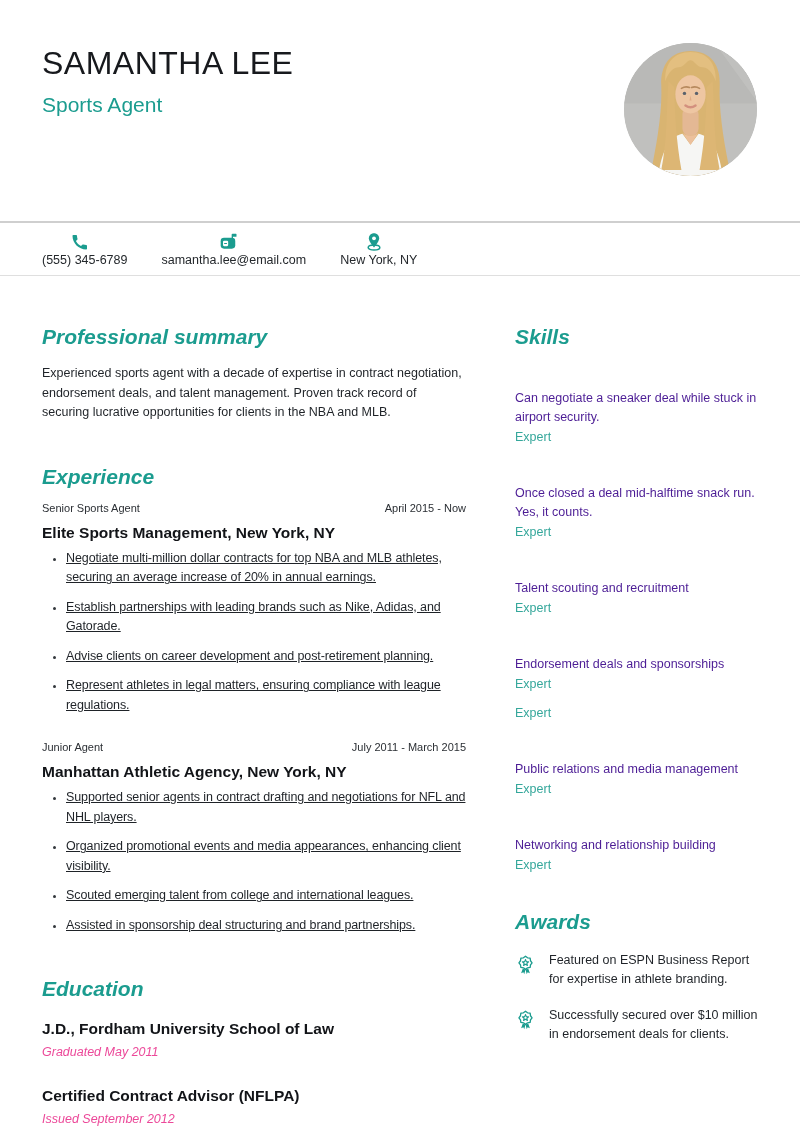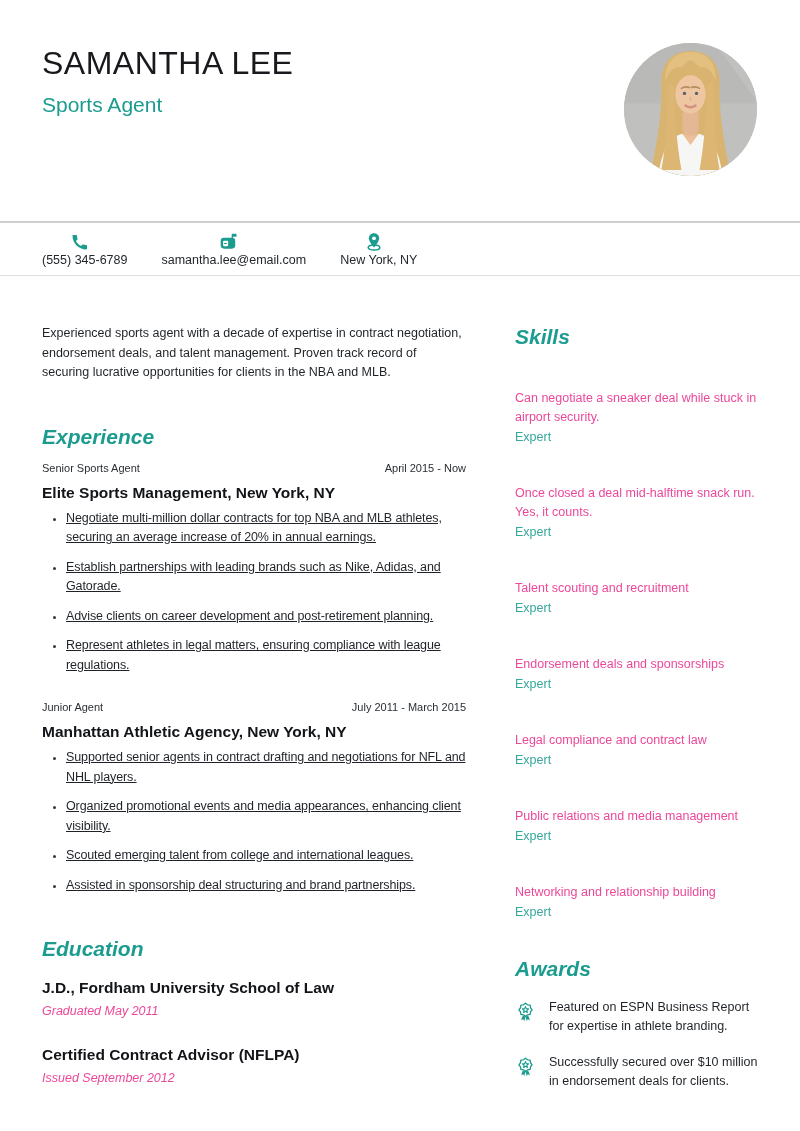--- a/index.html
+++ b/index.html
@@ -76,21 +76,21 @@
   
   .sec-education { margin-top: 41px; }
   .edu-entry { margin-top: 18px; }
   .edu-entry + .edu-entry { margin-top: 28px; }
   .edu-degree { font-size: 15.5px; font-weight: bold; color: #121418; }
   .edu-date { margin-top: 7px; font-size: 12.5px; font-style: italic; color: #ec4899; }
 
   
   .sec-skills { margin-top: 48px; }
   .skill { margin-top: 15px; }
-  .skill-name { font-size: 12.5px; line-height: 19px; color: #ec4899; margin-top: 40px; }
+  .skill-name { font-size: 12.5px; line-height: 19px; color: #4c1d95; margin-top: 40px; }
   .skill-level { margin-top: 3px; font-size: 12.5px; color: #35a79b; }
 
   
   .sec-awards { margin-top: 37px; }
   .award { display: flex; margin-top: 17px; }
   .award-icon { width: 21px; height: 24px; flex: none; margin: 2px 13px 0 0; }
   .award-icon svg { display: block; width: 100%; height: 100%; }
   .award-text { font-size: 12.5px; line-height: 19px; color: #1f2328; }
 </style>
 </head>
@@ -171,20 +171,21 @@
       </span>
       <span class="contact-text">New York, NY</span>
     </div>
   </div>
 
   <div class="columns">
 
     <div class="col-left">
 
       <section class="sec-summary">
+        <h2 class="section-heading">Professional summary</h2>
         <p class="summary-text">Experienced sports agent with a decade of expertise in contract negotiation, endorsement deals, and talent management. Proven track record of securing lucrative opportunities for clients in the NBA and MLB.</p>
       </section>
 
       <section class="sec-experience">
         <h2 class="section-heading">Experience</h2>
 
         <div class="job">
           <div class="job-header">
             <span>Senior Sports Agent</span>
             <span>April 2015 - Now</span>
@@ -242,21 +243,20 @@
         </div>
         <div class="skill">
           <div class="skill-name">Talent scouting and recruitment</div>
           <div class="skill-level">Expert</div>
         </div>
         <div class="skill">
           <div class="skill-name">Endorsement deals and sponsorships</div>
           <div class="skill-level">Expert</div>
         </div>
         <div class="skill">
-          <div class="skill-name">Legal compliance and contract law</div>
           <div class="skill-level">Expert</div>
         </div>
         <div class="skill">
           <div class="skill-name">Public relations and media management</div>
           <div class="skill-level">Expert</div>
         </div>
         <div class="skill">
           <div class="skill-name">Networking and relationship building</div>
           <div class="skill-level">Expert</div>
         </div>

